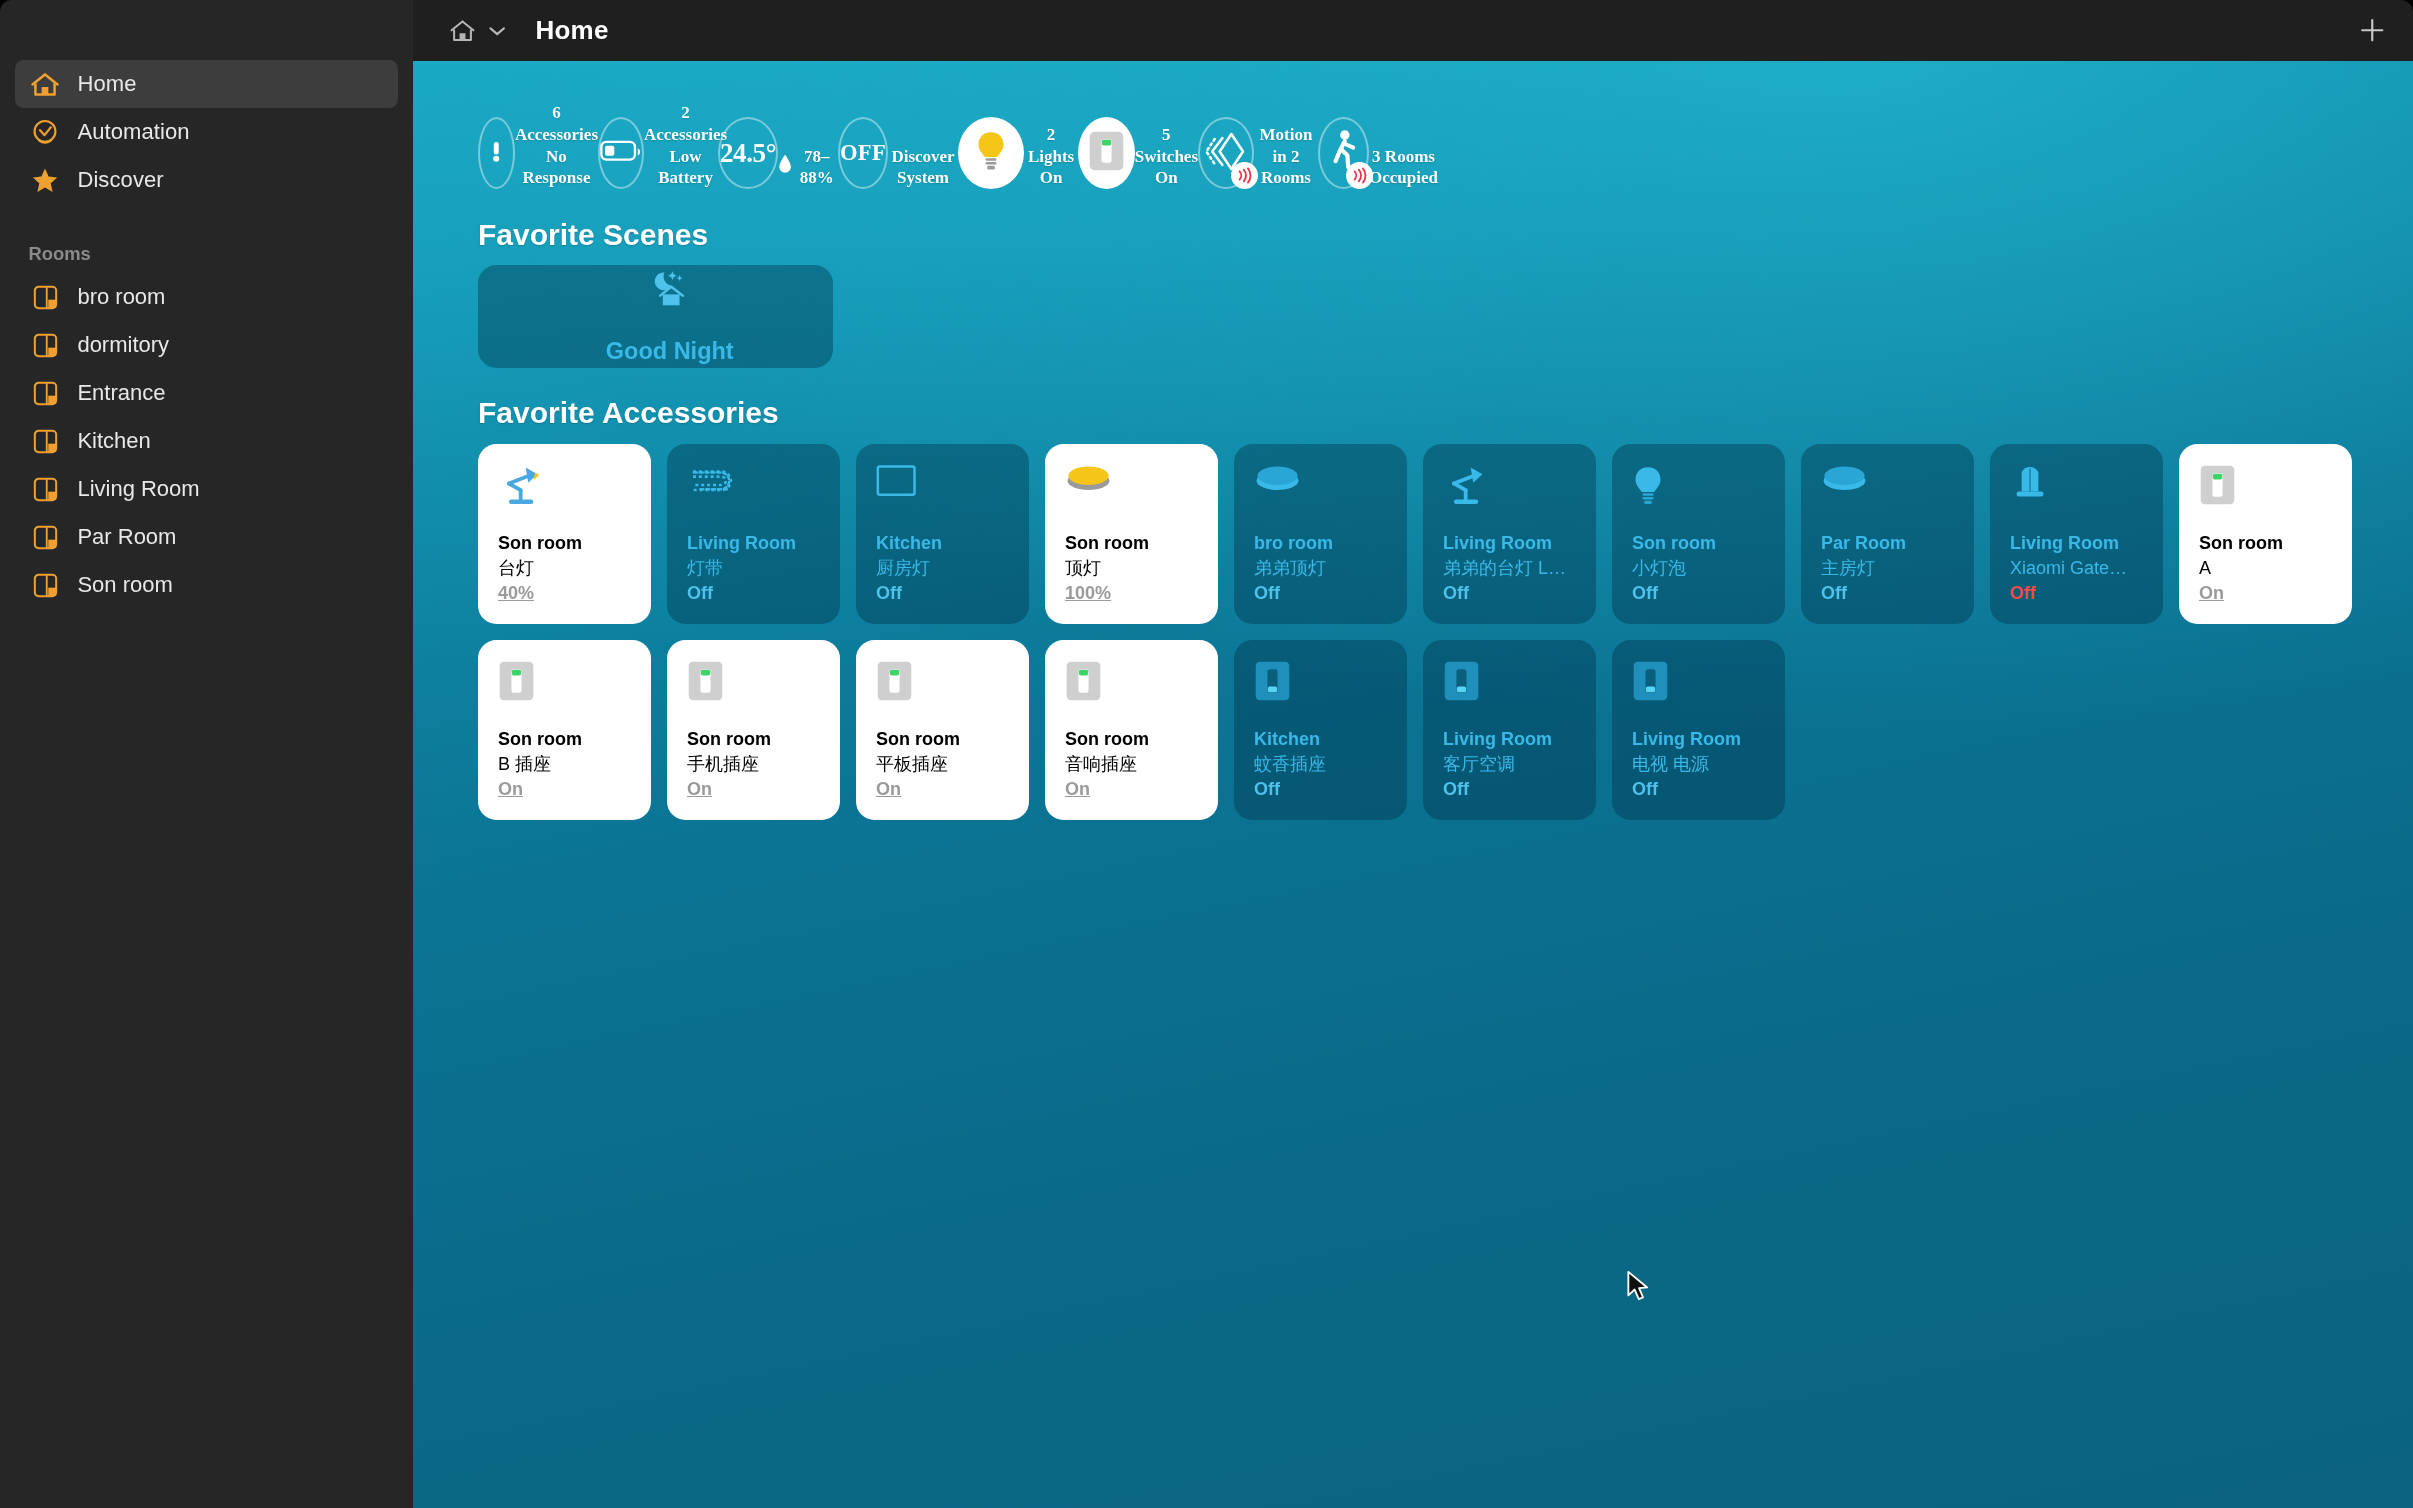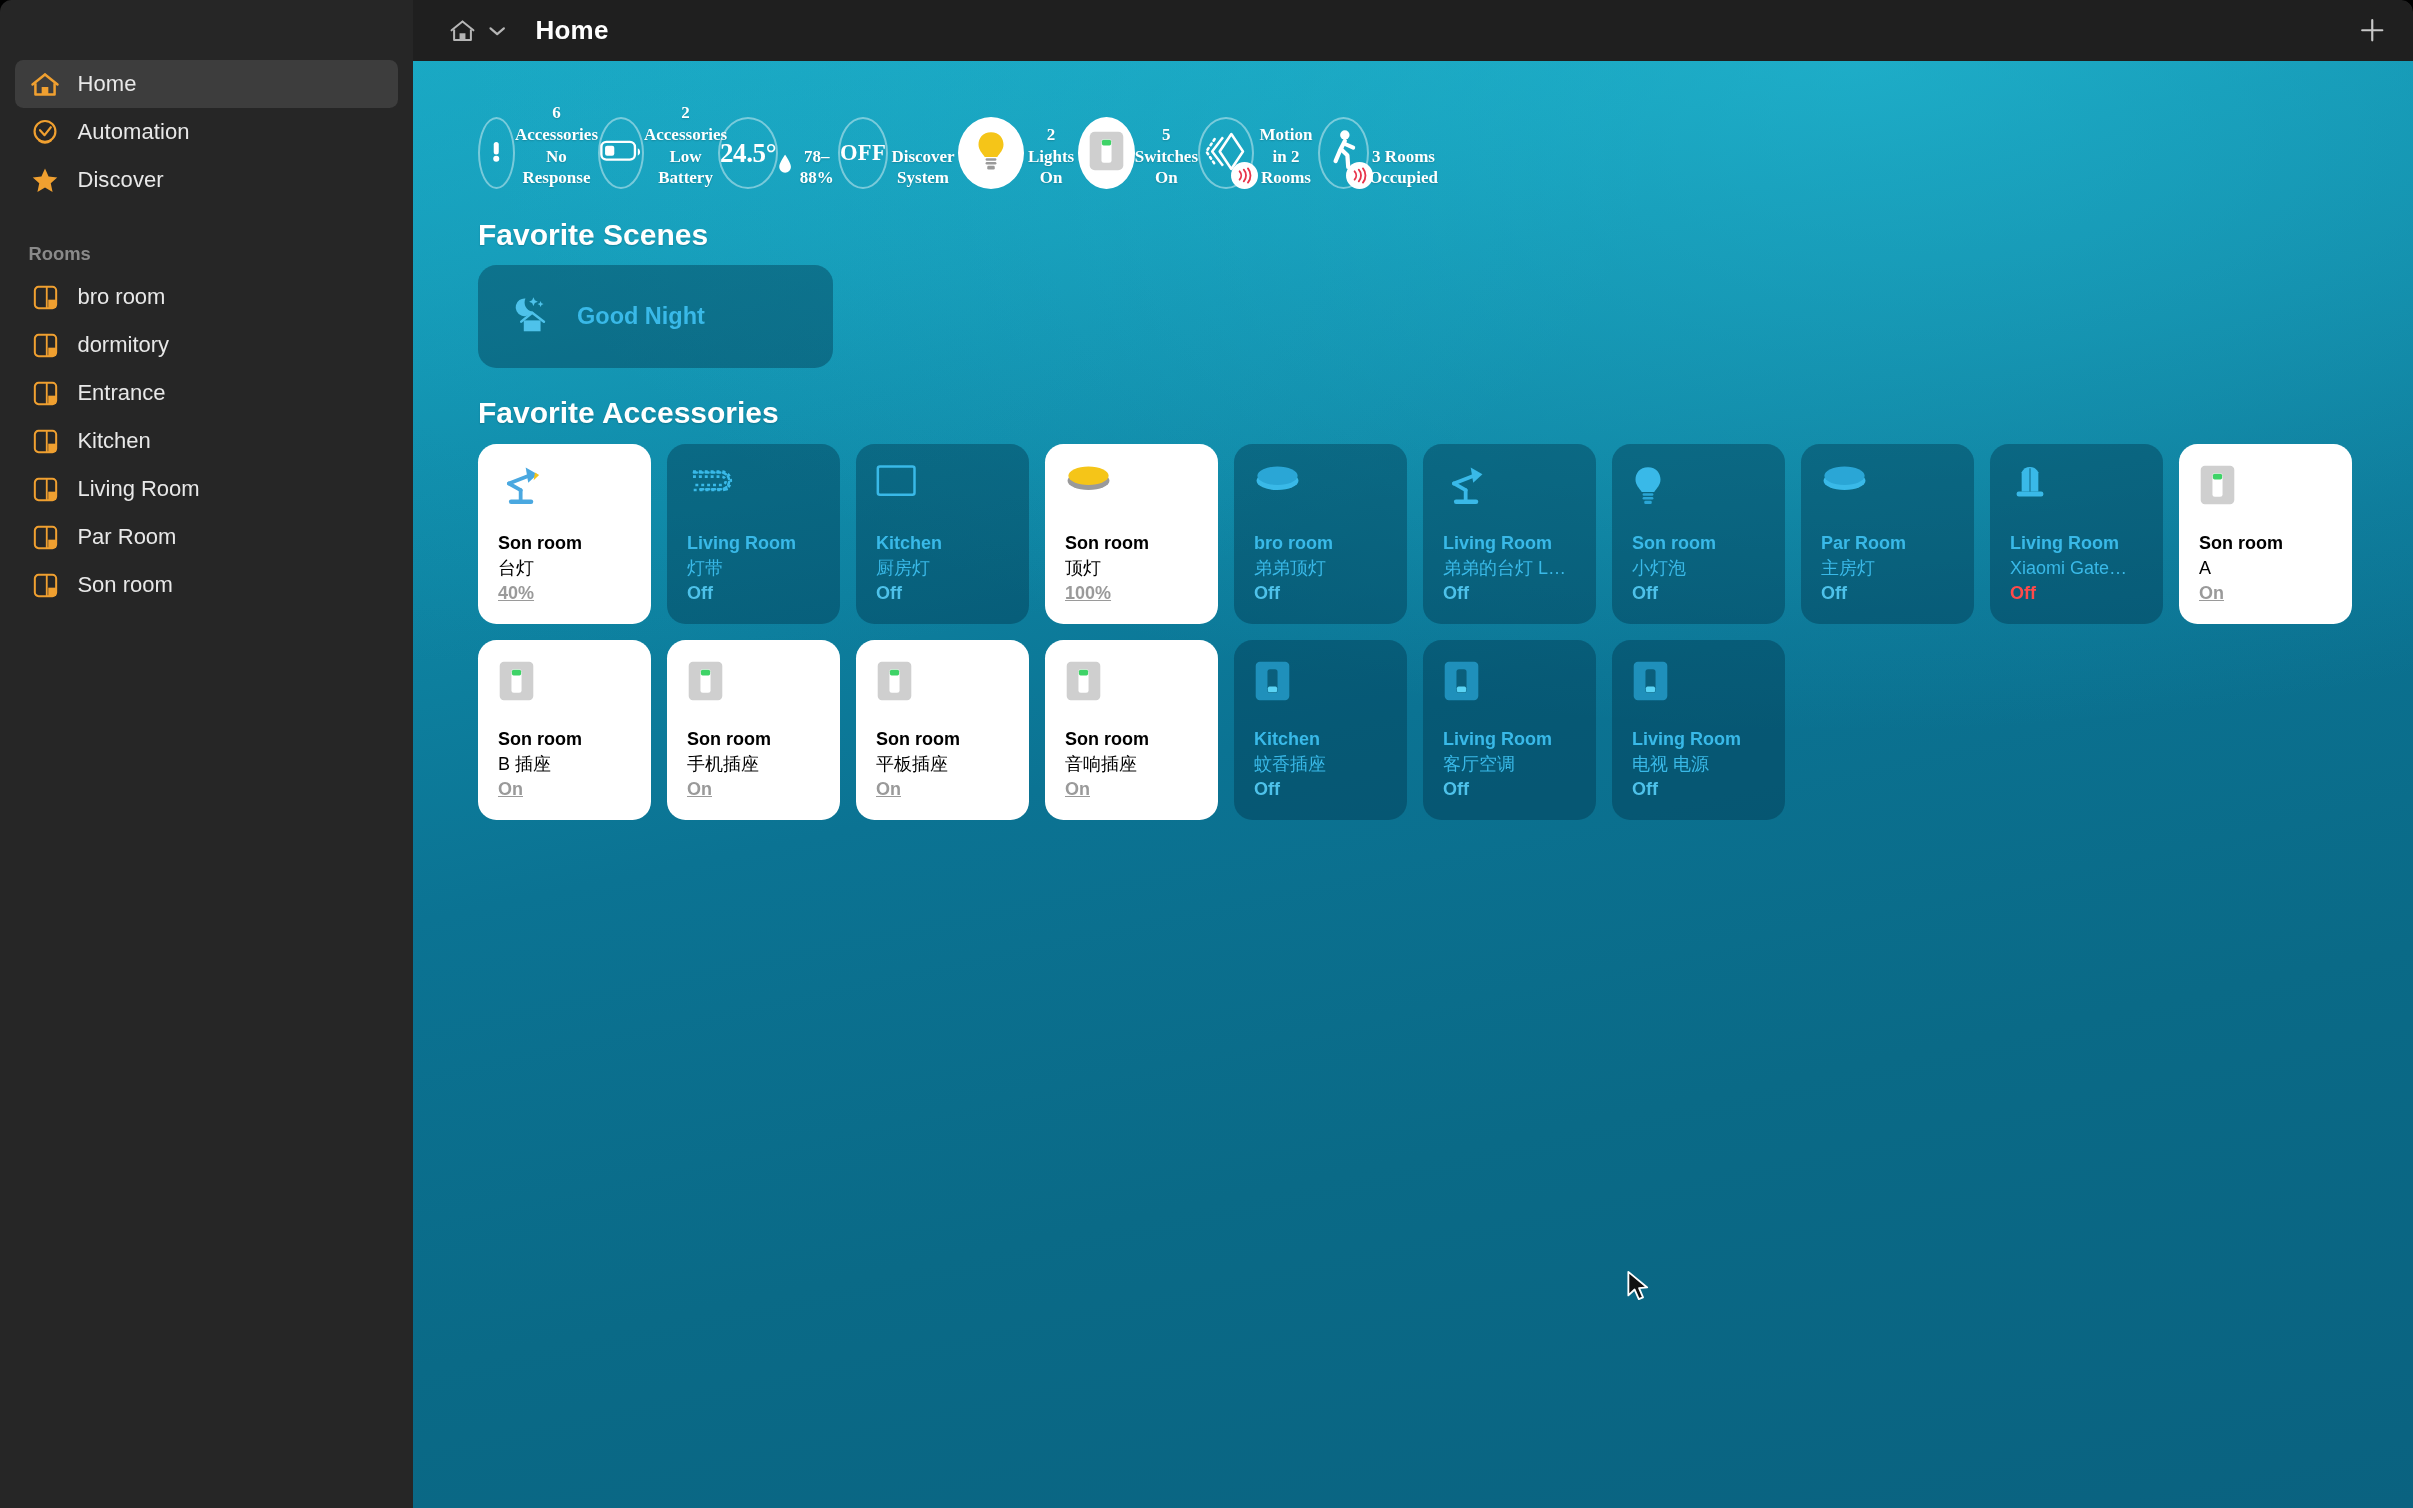--- a/index.html
+++ b/index.html
@@ -83,21 +83,21 @@
   .sec-title {
     font-size:30px; font-weight:700; color:#fff; margin:28.5px 0 13.4px 65px;
     text-shadow:0 0.8px 1.7px rgba(0,0,0,.18);
   }
 
   
   .scene-row { margin-left:65px; }
   .scene-card {
     width:355px; height:103px; border-radius:18.4px;
     background:rgba(0,50,72,0.40);
-    display:flex; align-items:center; padding-left:28.5px; gap:23.5px;
+    display:flex; align-items:center; padding-left:28.5px; gap:23.5px;flex-direction:column;
   }
   .scene-name { font-size:23.5px; font-weight:700; color:#39b9e8; }
 
   
   .acc-wrap { margin-left:65px; }
   .acc-row { display:flex; gap:16px; margin-bottom:16px; }
   .acc-card {
     width:173px; height:180px; border-radius:18.4px;
     padding:20px 17px 0 20px; position:relative;
     background:rgba(0,50,72,0.40);

